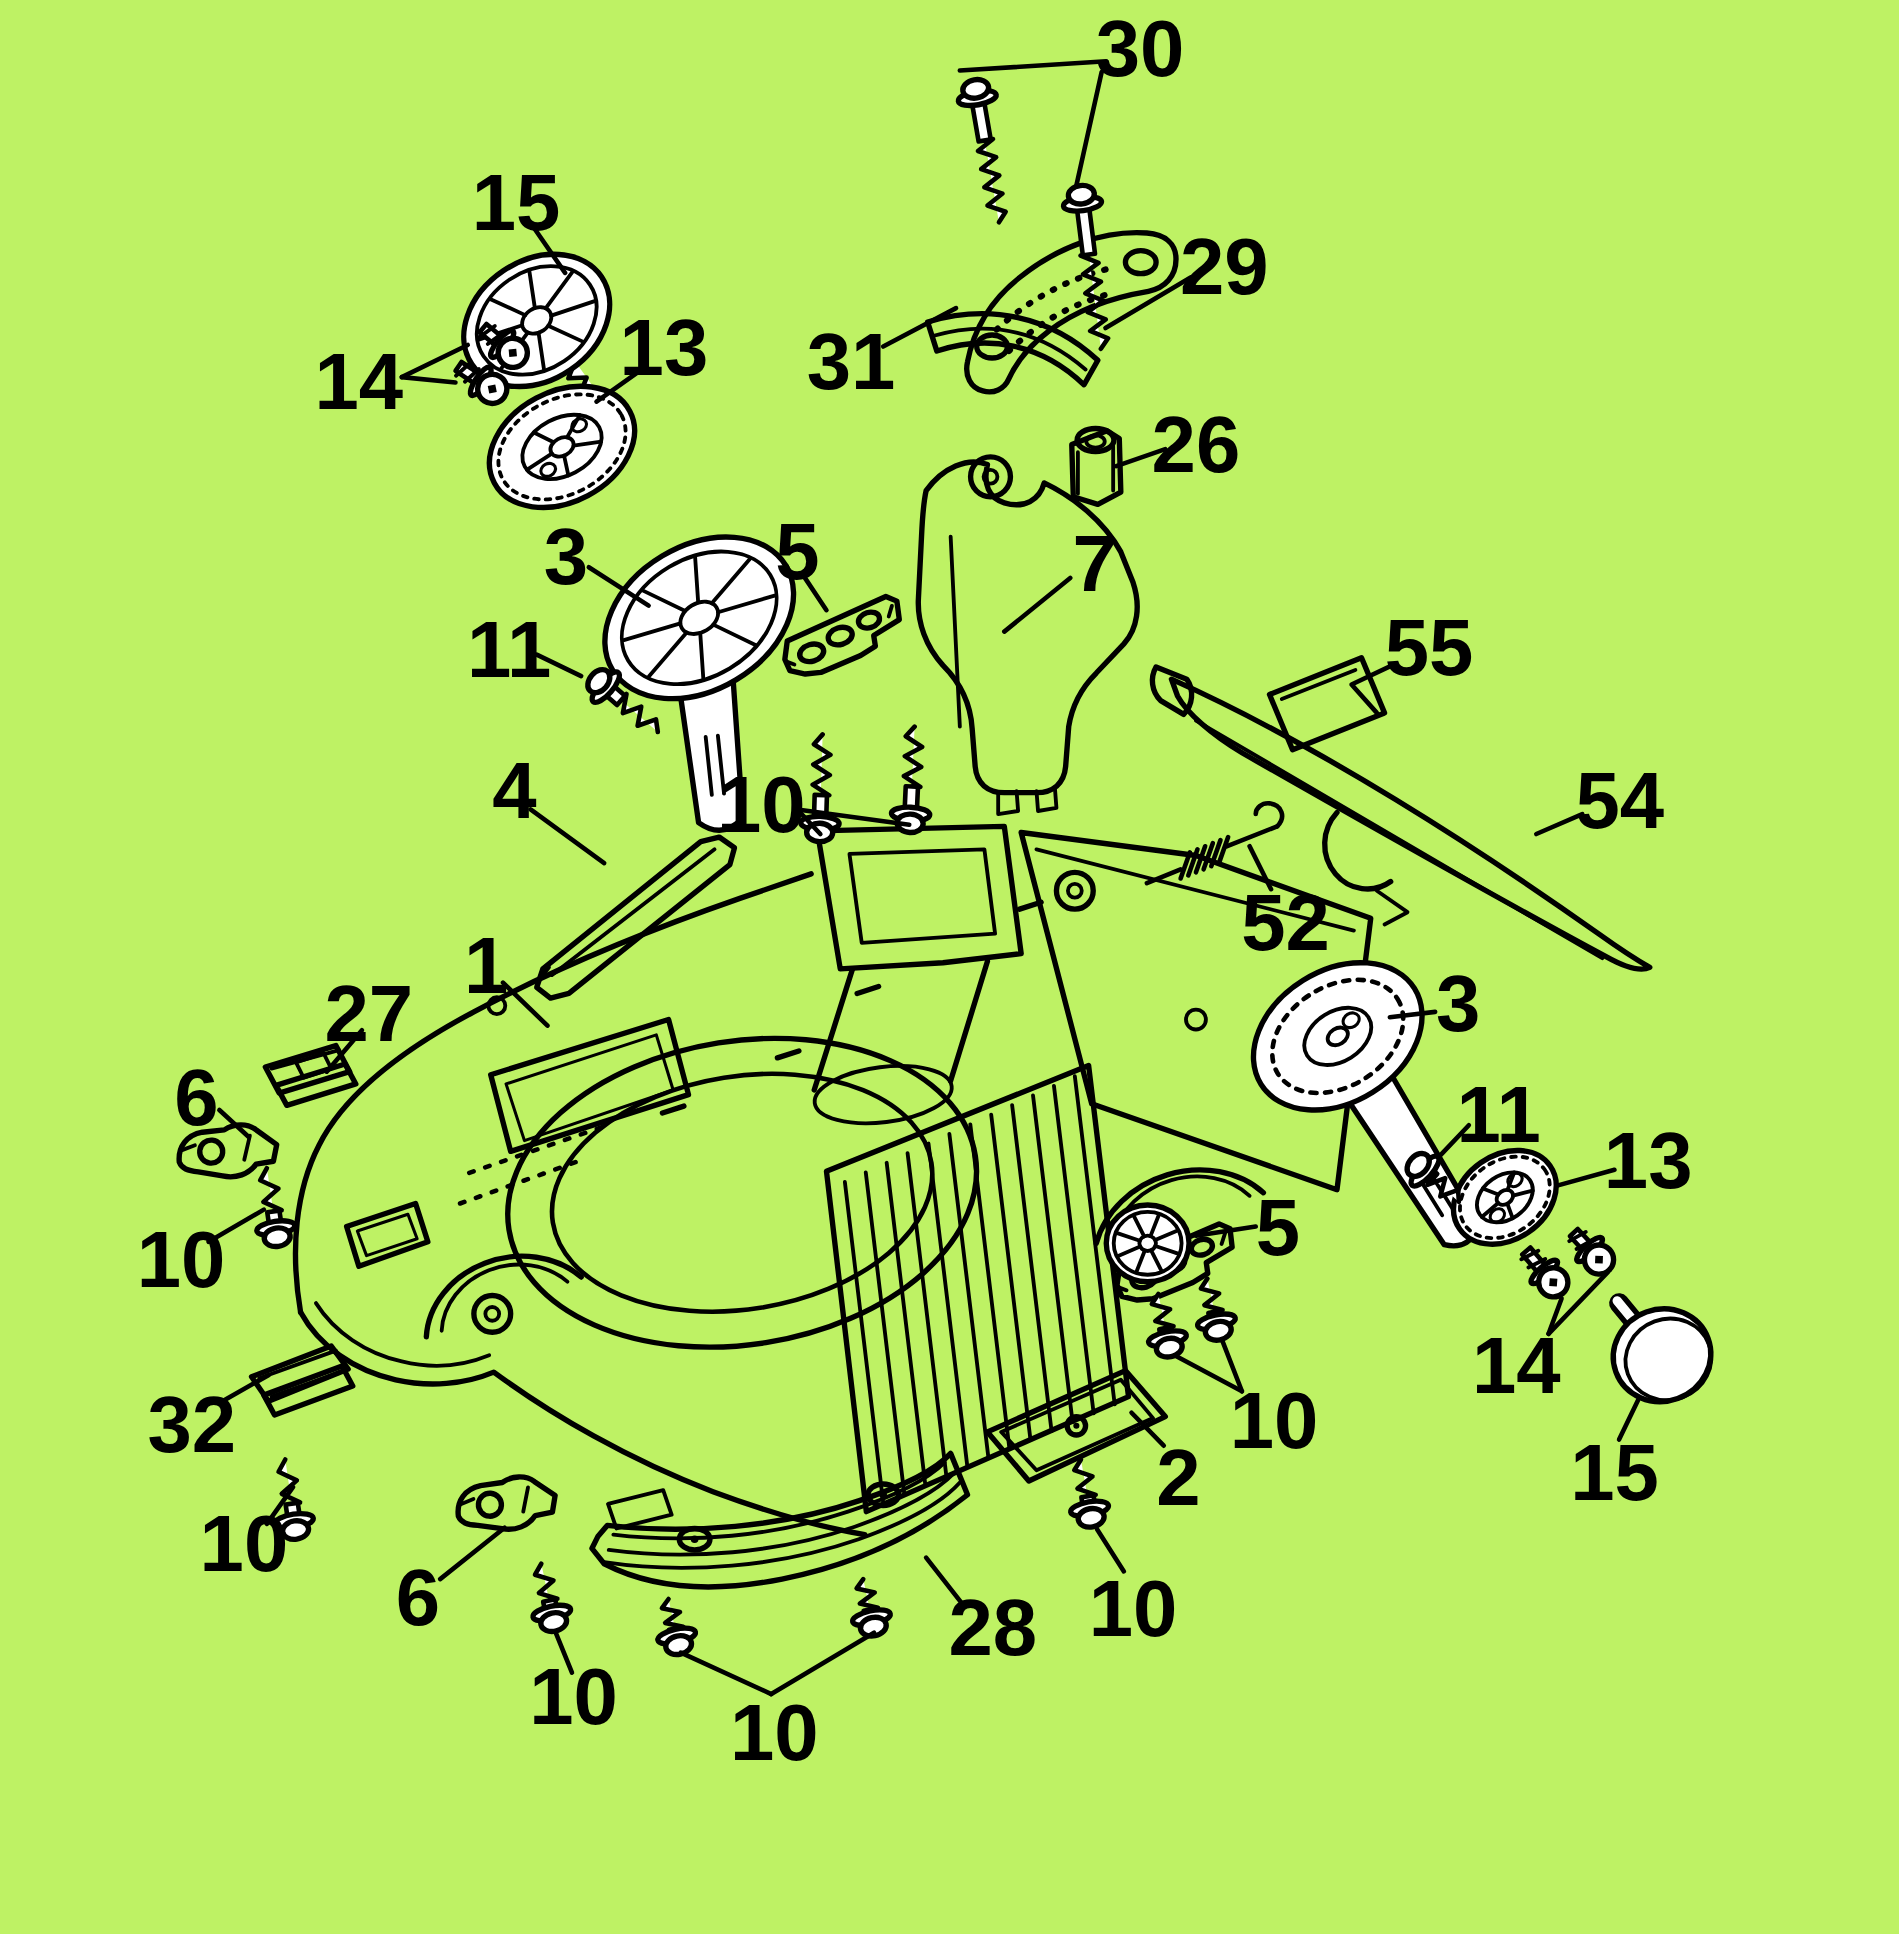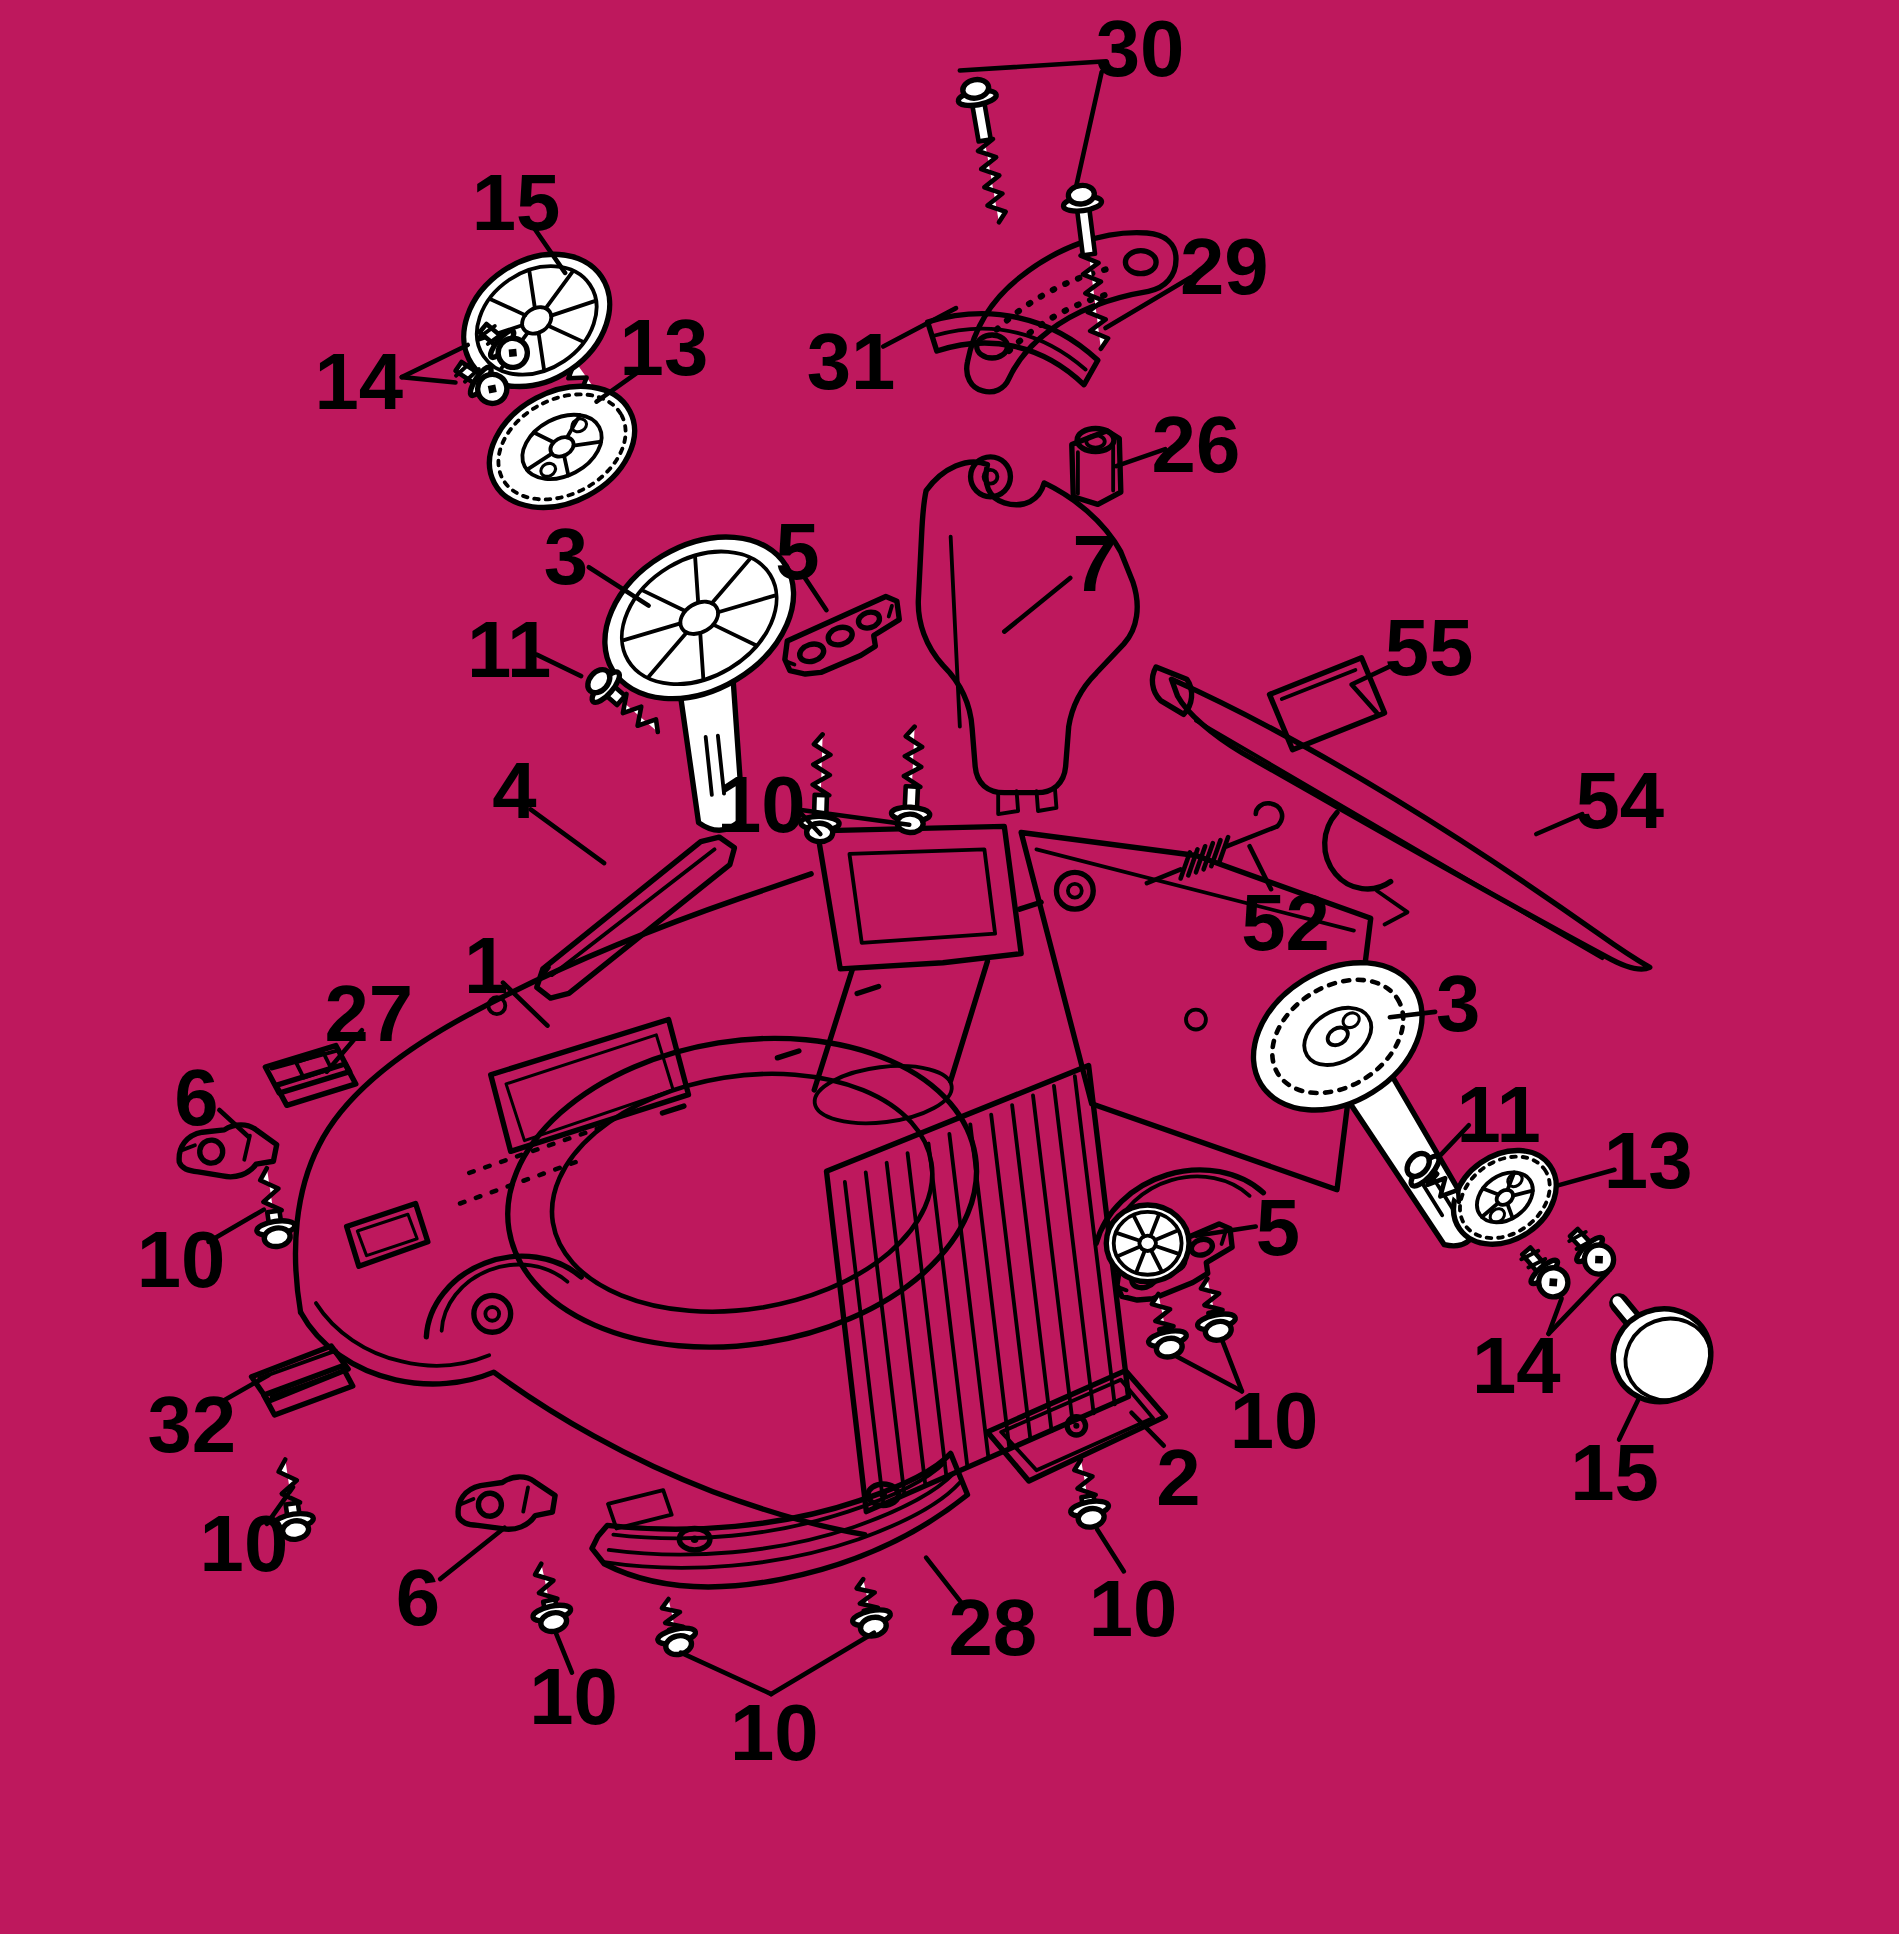--- a/index.html
+++ b/index.html
@@ -1,16 +1,16 @@
 <!DOCTYPE html>
 <html style="font-size:12.3px"><head>
 <meta charset="utf-8">
 <style>
   html,body{margin:0;padding:0;background:#ffffff;}
-  #stage{width:1899px;height:1934px;position:relative;background:#be185d;}
+  #stage{width:1899px;height:1934px;position:relative;background:#bef264;}
   svg{display:block;}
   .callout-text{font-family:"Liberation Sans","DejaVu Sans",sans-serif;font-weight:700;}
 </style>
 </head>
 <body>
 
 <div id="stage">
 <svg id="art" width="1899" height="1934" viewBox="0 0 2477 2523" xmlns="http://www.w3.org/2000/svg" fill="none" stroke="#000" stroke-width="7" stroke-linecap="round" stroke-linejoin="round">
 
   <g>

